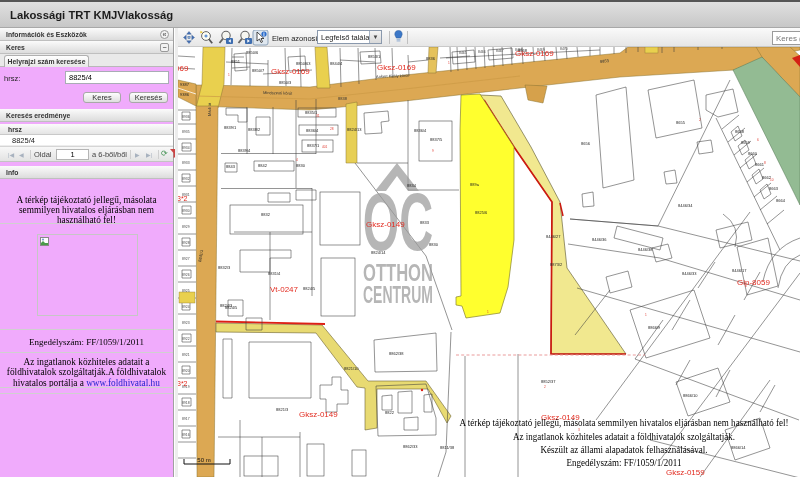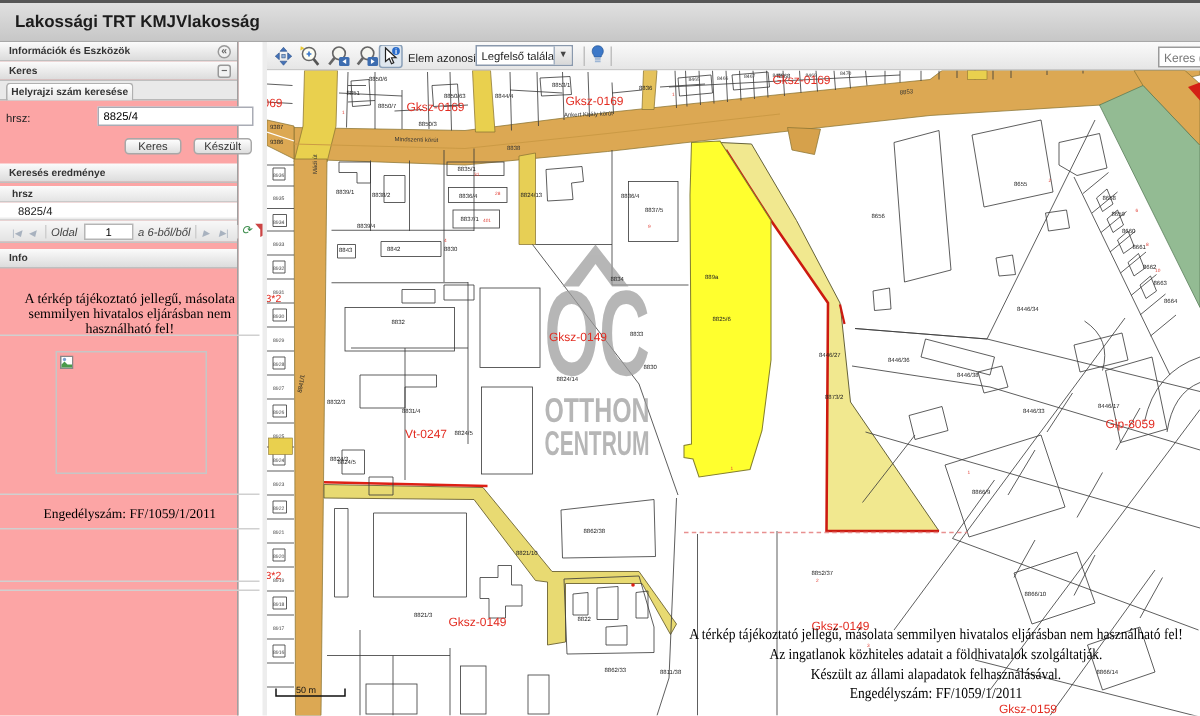--- a/index.html
+++ b/index.html
@@ -3,22 +3,22 @@
 <meta charset="utf-8">
 <title>Lakossági TRT KMJVlakosság</title>
 <style>
 * { margin:0; padding:0; box-sizing:border-box; }
 html,body { width:800px; height:477px; overflow:hidden; background:#fff;
   font-family:"Liberation Sans", sans-serif; }
 #titlebar { position:absolute; left:0; top:0; width:800px; height:28px;
   background:linear-gradient(#e0e0e0,#c7c7c7); border-top:2px solid #565656;
   border-bottom:1px solid #a8a8a8;text-decoration:underline; }
 #titlebar span { position:absolute; left:10px; top:7px; font-size:11.3px; font-weight:bold; color:#1c1c1c; }
-#sidebar { position:absolute; left:0; top:28px; width:159px; height:449px;
-  background:#fca5a5; border-right:1px solid #a0a0a0; }
+#sidebar { position:absolute; left:0; top:28px; width:174px; height:449px;
+  background:#f0abfc; border-right:1px solid #a0a0a0; }
 #sidebar * { position:absolute; }
 #sbgap { position:absolute; left:175px; top:28px; width:3px; height:449px; background:#ededed; }
 .hdr { left:0; width:100%; background:linear-gradient(#fbfbfb,#dcdcdc);
   border-bottom:1px solid #bfbfbf; font-size:6.8px; font-weight:bold; color:#333; height:13px; }
 .hdr b { left:6px; top:3px; font-weight:bold; }
 .hbtn { right:4px; top:2px; width:9px; height:9px; border:1px solid #999;
   border-radius:5px; background:#f2f2f2; font-size:7px; line-height:7px; text-align:center; color:#666; }
 .hbtn.sq { border-radius:2px; }
 #tabstrip { left:0; top:26px; width:100%; height:13px; background:#e9e9e9; border-bottom:1px solid #b8b8b8; }
 #tab1 { left:4px; top:1px; height:12px; width:85px;
@@ -28,21 +28,21 @@
 #hrszin { left:65px; top:43px; width:104px; height:13px;
   border:1px solid #a9acb5; font-size:7.5px; font-family:"Liberation Sans",sans-serif; padding:0 3px; }
 .btn { height:11px; background:linear-gradient(#fefefe,#dedede);
   border:1px solid #a8a8a8; border-radius:3px; font-size:7.5px; color:#333; text-align:center; line-height:9px; }
 #gridhdr { left:0; top:96px; width:100%; height:11px; background:linear-gradient(#fbfbfb,#e4e4e4);
   border-bottom:1px solid #c9c9c9; font-size:6.8px; font-weight:bold; color:#333; padding-left:8px; line-height:11px; }
 #gridrow { left:0; top:107px; width:100%; height:11px; background:#fff; font-size:7.5px; color:#222;
   padding-left:12px; line-height:11px; border-bottom:1px solid #ededed; }
 #pager { left:0; top:118px; width:100%; height:16px; background:linear-gradient(#f8f8f8,#e3e3e3);
   border-top:1px solid #d5d5d5; border-bottom:1px solid #c3c3c3; font-size:7.5px; color:#444; }
-#pager span { position:absolute;font-style:italic; }
+#pager span { position:absolute; }
 #pager .pi { top:4px; font-size:6px; color:#a8b2bf; }
 #pager .sep { top:3px; width:1px; height:9px; background:#cfcfcf; }
 #pagein { left:56px; top:2px; width:33px; height:11px; border:1px solid #b5b5b5;
   font-size:7.5px; text-align:center; font-family:"Liberation Sans",sans-serif; }
 .serif { font-family:"Liberation Serif", serif; color:#000; }
 .sep-line { left:0; width:173px; height:0; border-top:1px solid #d0d0d0; }
 #toolbar { position:absolute; left:178px; top:28px; width:622px; height:19px;
   background:linear-gradient(#fafafa,#e6e6e6); border-bottom:1px solid #c9c9c9; }
 #toolbar .tsep { position:absolute; top:3px; width:1px; height:13px; background:#c0c0c0; }
 #kinput { position:absolute; left:594px; top:3px; width:80px; height:14px; border:1px solid #9a9a9a;
@@ -70,21 +70,21 @@
   <div class="hdr" style="top:13px;">
       <b>Keres</b>
       <span class="hbtn sq">−</span>
     </div>
   <div id="tabstrip">
       <div id="tab1">Helyrajzi szám keresése</div>
     </div>
   <span class="sbtxt" style="left:4px;top:46px;">hrsz:</span>
   <input id="hrszin" type="text" value="8825/4" style="">
   <div class="btn" style="left:83px;top:64px;width:38px;">Keres</div>
-  <div class="btn" style="left:129px;top:64px;width:39px;">Készült</div>
+  <div class="btn" style="left:129px;top:64px;width:39px;">Keresés</div>
   <div class="hdr" style="top:81px;">
       <b>Keresés eredménye</b>
     </div>
   <div id="gridhdr">hrsz</div>
   <div id="gridrow">8825/4</div>
   <div id="pager">
     <span class="pi" style="left:8px;">|◀</span>
     <span class="pi" style="left:19px;">◀</span>
     <span class="sep" style="left:30px;"></span>
     <span style="left:34px;top:3px;">Oldal</span>
@@ -107,20 +107,21 @@
   <div style="left:37px;top:206px;width:101px;height:82px;border:1px solid #c6c6c6;">
     <svg width="9" height="9" style="position:absolute;left:2px;top:2px;" viewBox="0 0 9 9">
       <rect x="0.5" y="0.5" width="8" height="8" fill="#fff" stroke="#888" stroke-width="1"></rect>
       <path d="M1 6 L3 4 L5 6 L8 6 L8 8 L1 8 Z" fill="#4a9a4a"></path>
       <circle cx="3" cy="2.6" r="1.1" fill="#7aa0d0"></circle>
     </svg>
   </div>
   <div class="sep-line" style="top:301px;"></div>
   <div class="serif" style="left:0;top:309px;width:173px;font-size:9px;text-align:center;">Engedélyszám: FF/1059/1/2011</div>
   <div class="sep-line" style="top:324px;"></div>
+  <div class="serif" style="left:2px;top:329px;width:169px;font-size:9.3px;line-height:10.3px;text-align:center;">Az ingatlanok közhiteles adatait a földhivatalok szolgáltatják.A földhivatalok hivatalos portálja a <span style="position:static;color:#2222cc;text-decoration:underline;">www.foldhivatal.hu</span></div>
   <div class="sep-line" style="top:359px;"></div>
   <div class="sep-line" style="top:365px;"></div>
 </div>
 <div id="sbgap"></div>
 
 <div id="toolbar">
   <svg style="position:absolute;left:4px;top:2px;" width="92" height="16" viewBox="0 0 92 16">
 
     <g fill="#4472b8" stroke="#2a4f86" stroke-width="0.4">
       <path d="M7 1.5 L9.3 4.2 L4.7 4.2 Z"></path>

